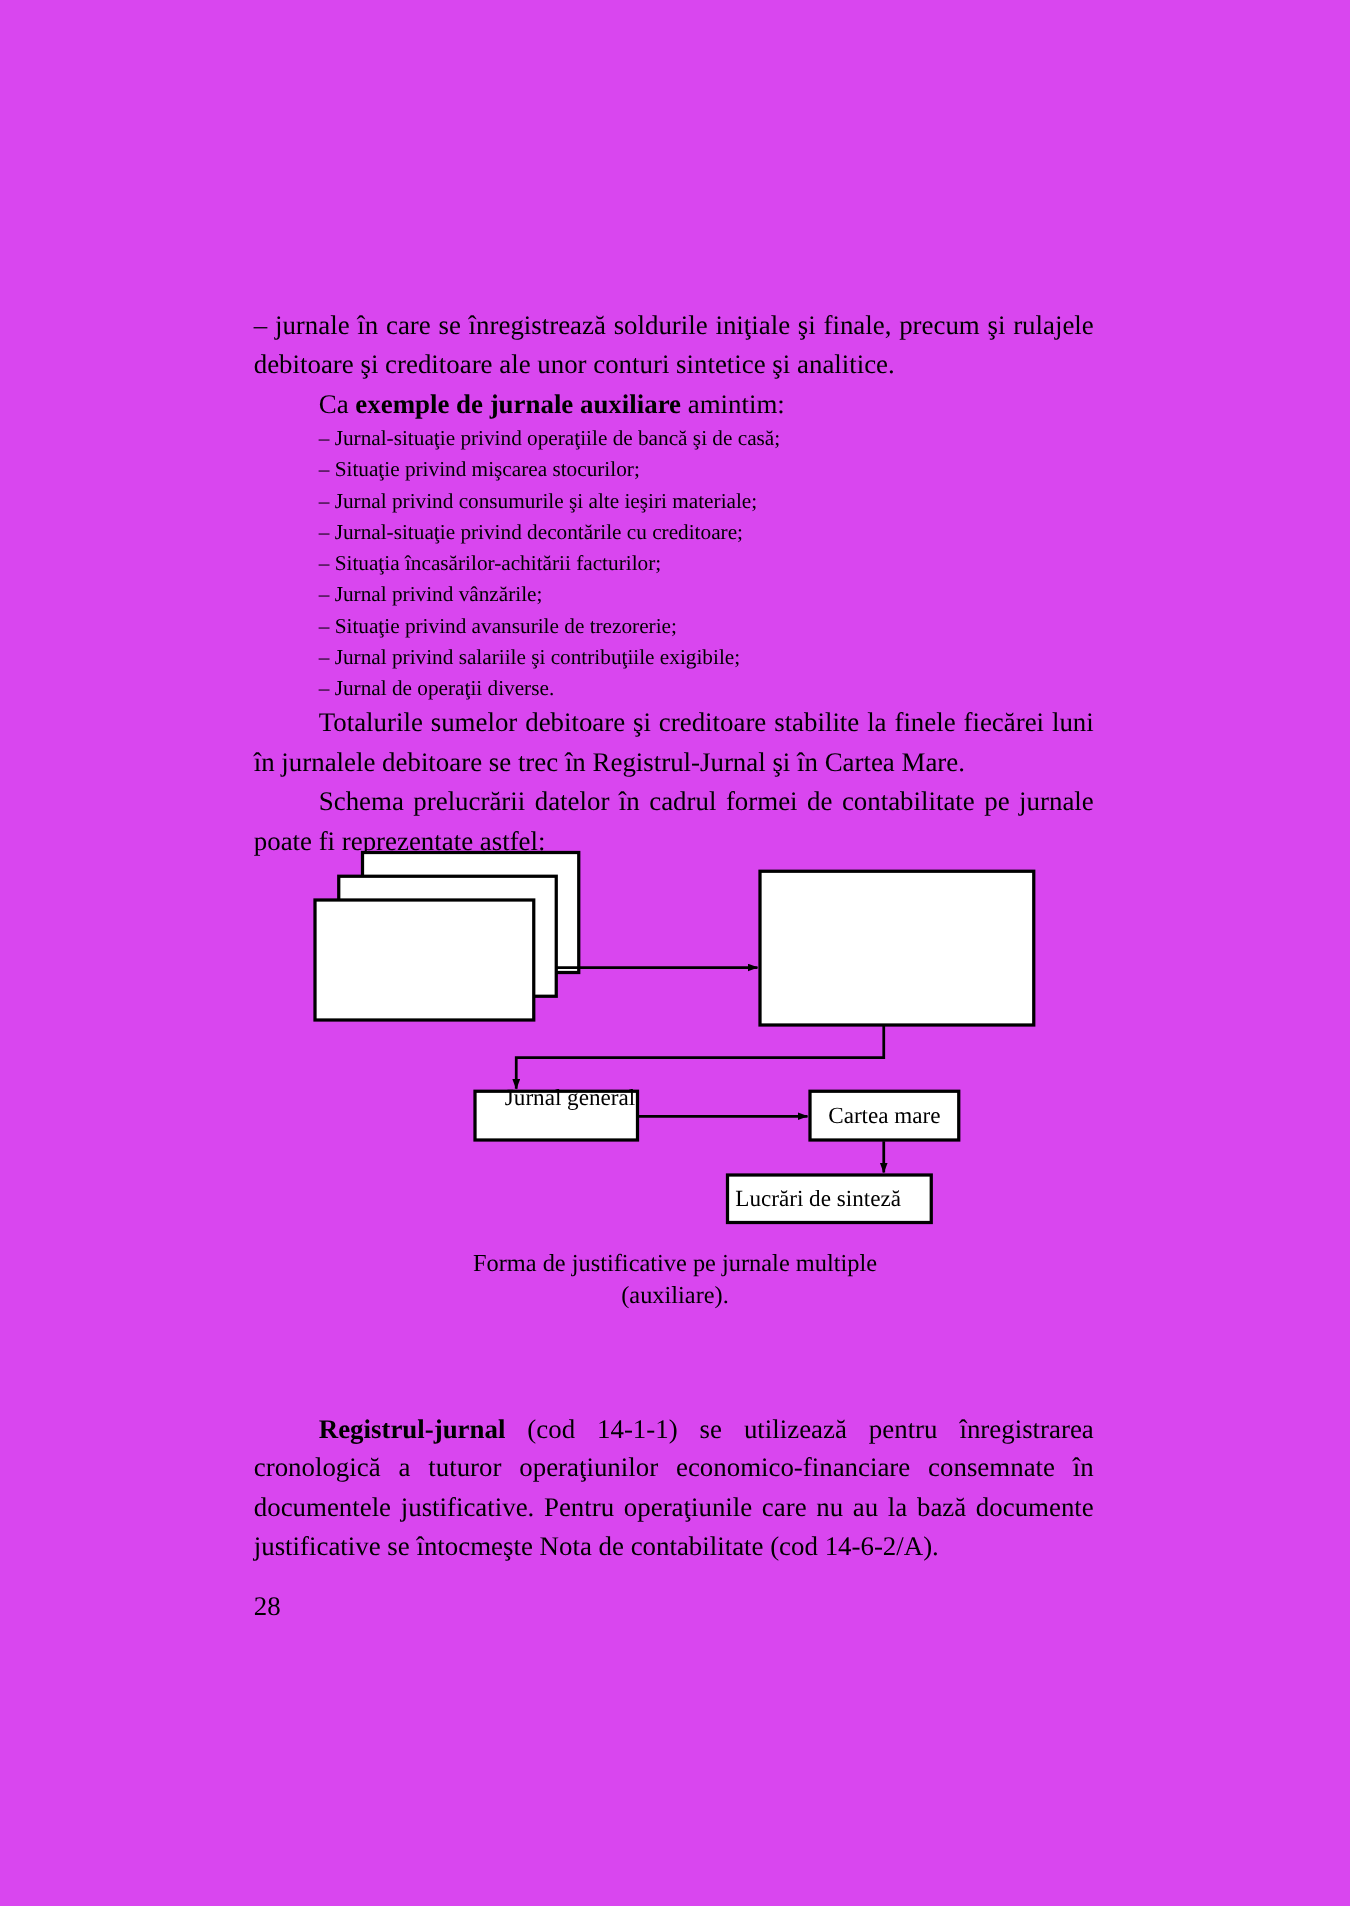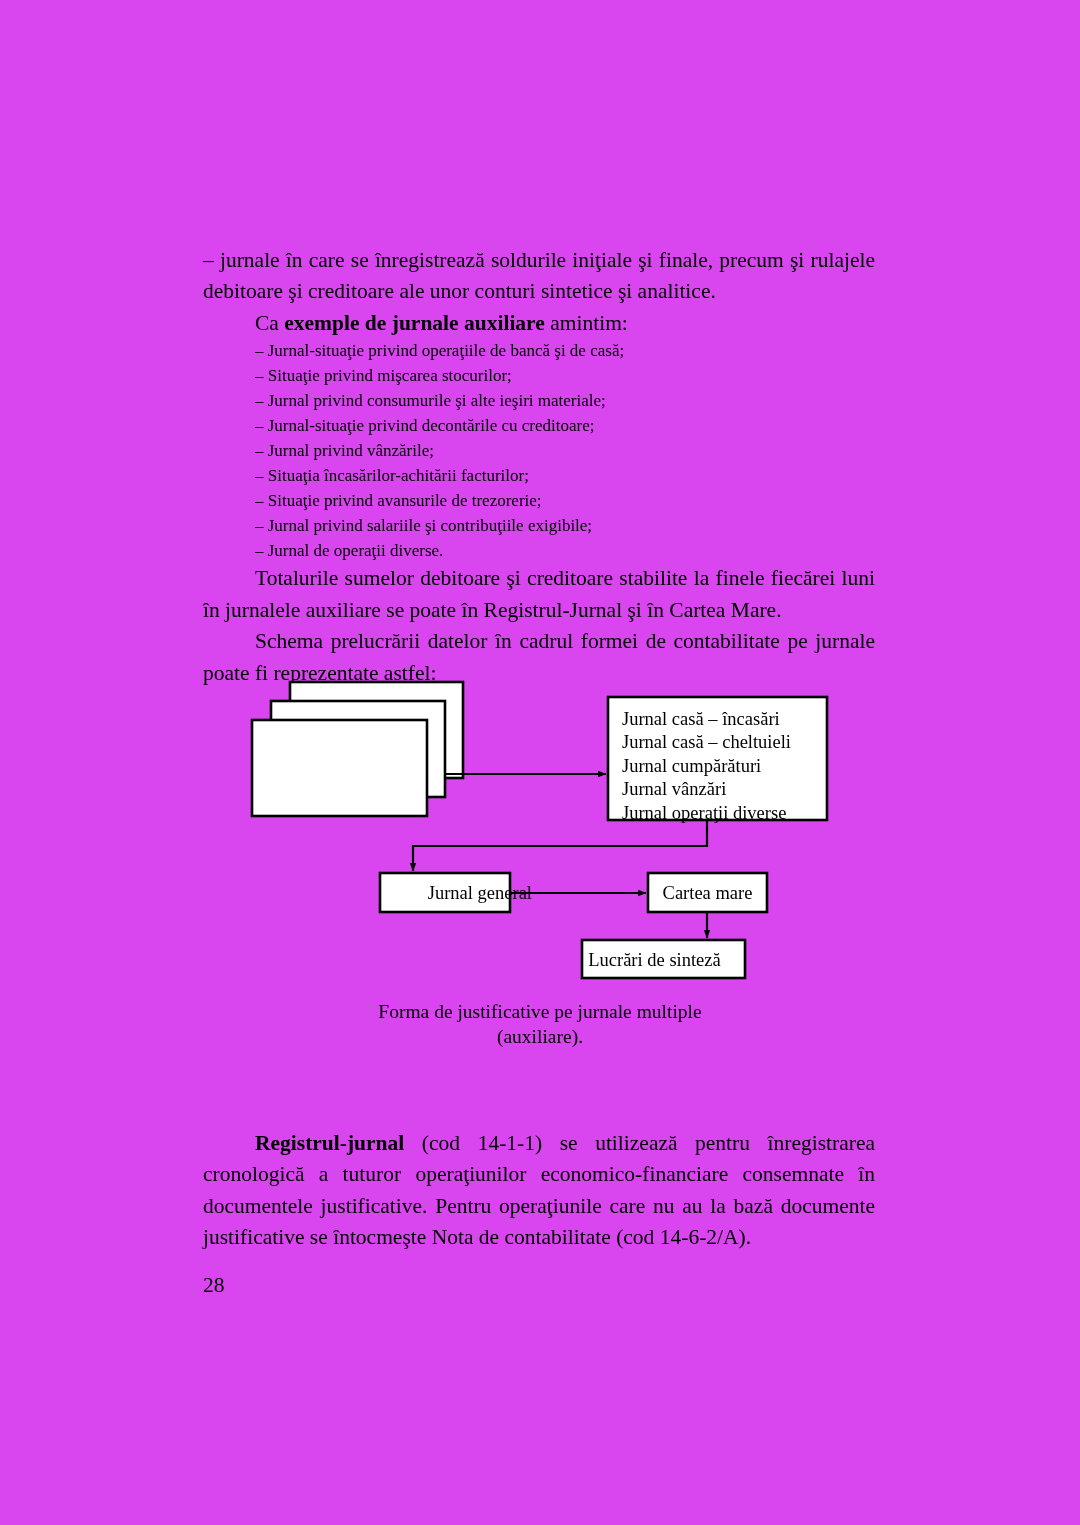--- a/index.html
+++ b/index.html
@@ -102,27 +102,27 @@
   <div class="content">
 
     <p class="justified">– jurnale în care se înregistrează soldurile iniţiale şi finale, precum şi rulajele debitoare şi creditoare ale unor conturi sintetice şi analitice.</p>
 
     <p class="indent"><span>Ca </span><span class="bold">exemple de jurnale auxiliare</span><span> amintim:</span></p>
 
     <p class="list-item">– Jurnal-situaţie privind operaţiile de bancă şi de casă;</p>
     <p class="list-item">– Situaţie privind mişcarea stocurilor;</p>
     <p class="list-item">– Jurnal privind consumurile şi alte ieşiri materiale;</p>
     <p class="list-item">– Jurnal-situaţie privind decontările cu creditoare;</p>
+    <p class="list-item">– Situaţia încasărilor-achitării facturilor;</p>
     <p class="list-item">– Jurnal privind vânzările;</p>
-    <p class="list-item">– Situaţia încasărilor-achitării facturilor;</p>
     <p class="list-item">– Situaţie privind avansurile de trezorerie;</p>
     <p class="list-item">– Jurnal privind salariile şi contribuţiile exigibile;</p>
     <p class="list-item">– Jurnal de operaţii diverse.</p>
 
-    <p class="justified indent">Totalurile sumelor debitoare şi creditoare stabilite la finele fiecărei luni în jurnalele auxiliare se poate în Registrul-Jurnal şi în Cartea Mare.</p>
+    <p class="justified indent">Totalurile sumelor debitoare şi creditoare stabilite la finele fiecărei luni în jurnalele debitoare se trec în Registrul-Jurnal şi în Cartea Mare.</p>
 
     <p class="justified indent">Schema prelucrării datelor în cadrul formei de contabilitate pe jurnale poate fi reprezentate astfel:</p>
   </div>
 
   <div id="diagram">
     <svg width="1080" height="330" viewBox="0 0 1080 330">
       <defs>
         <marker id="arrow" markerWidth="9" markerHeight="9" refX="8" refY="3.2" orient="auto" markerUnits="userSpaceOnUse">
           <path d="M0,0 L8.5,3.2 L0,6.4 z" fill="#000"></path>
         </marker>
@@ -145,29 +145,22 @@
       <rect x="648" y="205" width="119" height="39" fill="#ffffff" stroke="#000000" stroke-width="2.6"></rect>
 
       <path d="M 511 225 L 646 225" fill="none" stroke="#000000" stroke-width="2.2" marker-end="url(#arrow)"></path>
 
       <path d="M 707 245 L 707 270" fill="none" stroke="#000000" stroke-width="2.2" marker-end="url(#arrow)"></path>
 
       <rect x="582" y="272" width="163" height="38" fill="#ffffff" stroke="#000000" stroke-width="2.6"></rect>
     </svg>
 
 
-    <div class="dbox-text left-align" style="left:622px; top:40px; width:200px;">
-      <div>Jurnal casă – încasări</div>
-      <div>Jurnal casă – cheltuieli</div>
-      <div>Jurnal cumpărături</div>
-      <div>Jurnal vânzări</div>
-      <div>Jurnal operaţii diverse</div>
-    </div>
 
-    <div class="dbox-text" style="left:380px; top:214px; width:152px;text-align:right;">Jurnal general</div>
+    <div class="dbox-text" style="left:380px; top:200px; width:152px;">Jurnal general</div>
 
     <div class="dbox-text" style="left:648px; top:214px; width:119px;">Cartea mare</div>
 
     <div class="dbox-text" style="left:582px; top:281px; width:145px;">Lucrări de sinteză</div>
   </div>
 
   <div class="caption">
     <div>Forma de justificative pe jurnale multiple</div>
     <div>(auxiliare).</div>
   </div>

